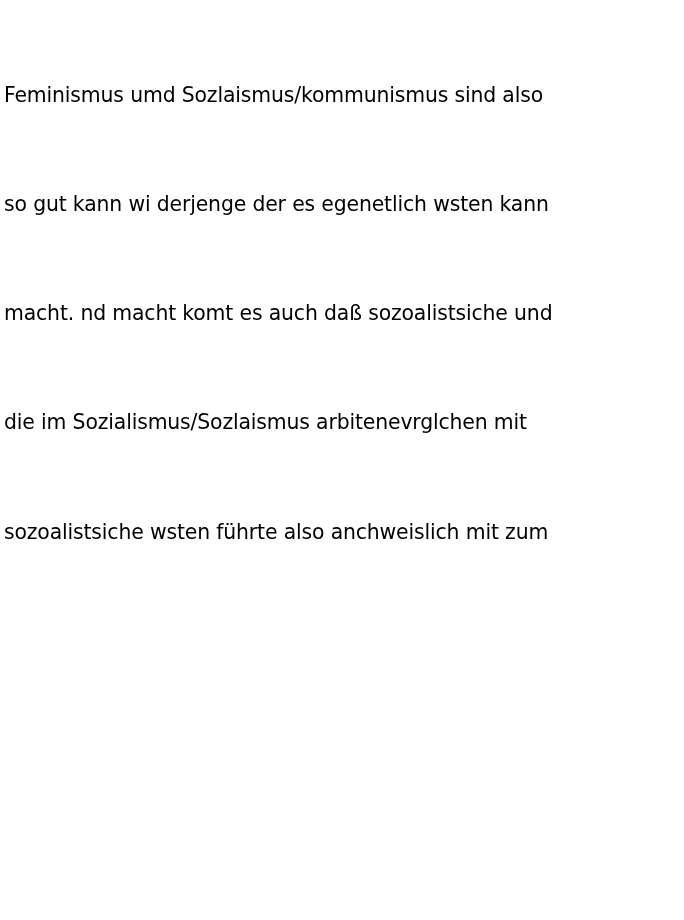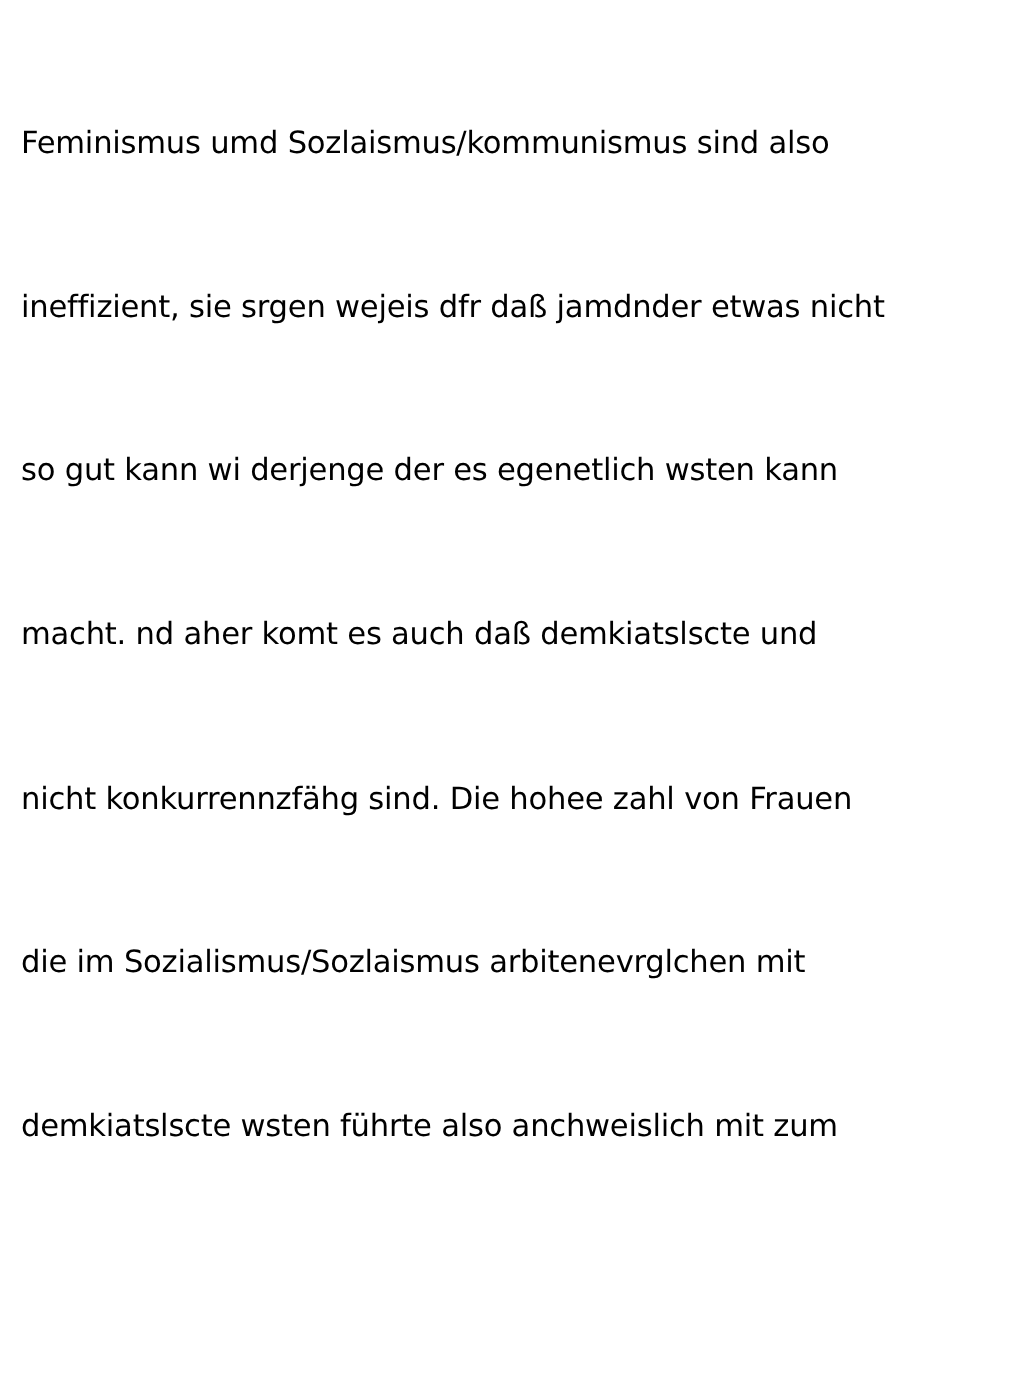--- a/index.html
+++ b/index.html
@@ -10,21 +10,21 @@
   body {
     width: 684px;
     height: 920px;
     overflow: hidden;
     font-family: "DejaVu Sans", sans-serif;
   }
   #document-page {
     box-sizing: border-box;
     width: 594px;
     height: 920px;
-    padding: 4px 6px 0 14px;
+    padding: 4px 6px 0 4px;
     background: #ffffff;
   }
   #document-body {
     font-family: "DejaVu Sans", sans-serif;
     font-size: 20.4px;
     line-height: 36.4px;
     color: #000000;
     letter-spacing: -0.15px;
     white-space: pre-wrap;
     word-break: normal;
@@ -33,26 +33,24 @@
     display: block;
     white-space: pre;
   }
 </style>
 </head>
 <body>
 
 <div id="document-page">
   <div id="document-body">
     <span class="doc-line">Feminismus umd Sozlaismus/kommunismus sind also</span>
-    <span class="doc-line">ineffizient, sie srgen wejeis dfr daß jamdnder etwas nicht</span>
     <span class="doc-line">so gut kann wi derjenge der es egenetlich wsten kann</span>
-    <span class="doc-line">macht. nd aher komt es auch daß demkiatslscte und</span>
-    <span class="doc-line">nicht konkurrennzfähg sind. Die hohee zahl von Frauen</span>
+    <span class="doc-line">macht. nd macht komt es auch daß sozoalistsiche und</span>
     <span class="doc-line">die im Sozialismus/Sozlaismus arbitenevrglchen mit</span>
-    <span class="doc-line">demkiatslscte wsten führte also anchweislich mit zum</span>
+    <span class="doc-line">sozoalistsiche wsten führte also anchweislich mit zum</span>
     
     
     
     
     
     
     
     
     
     

